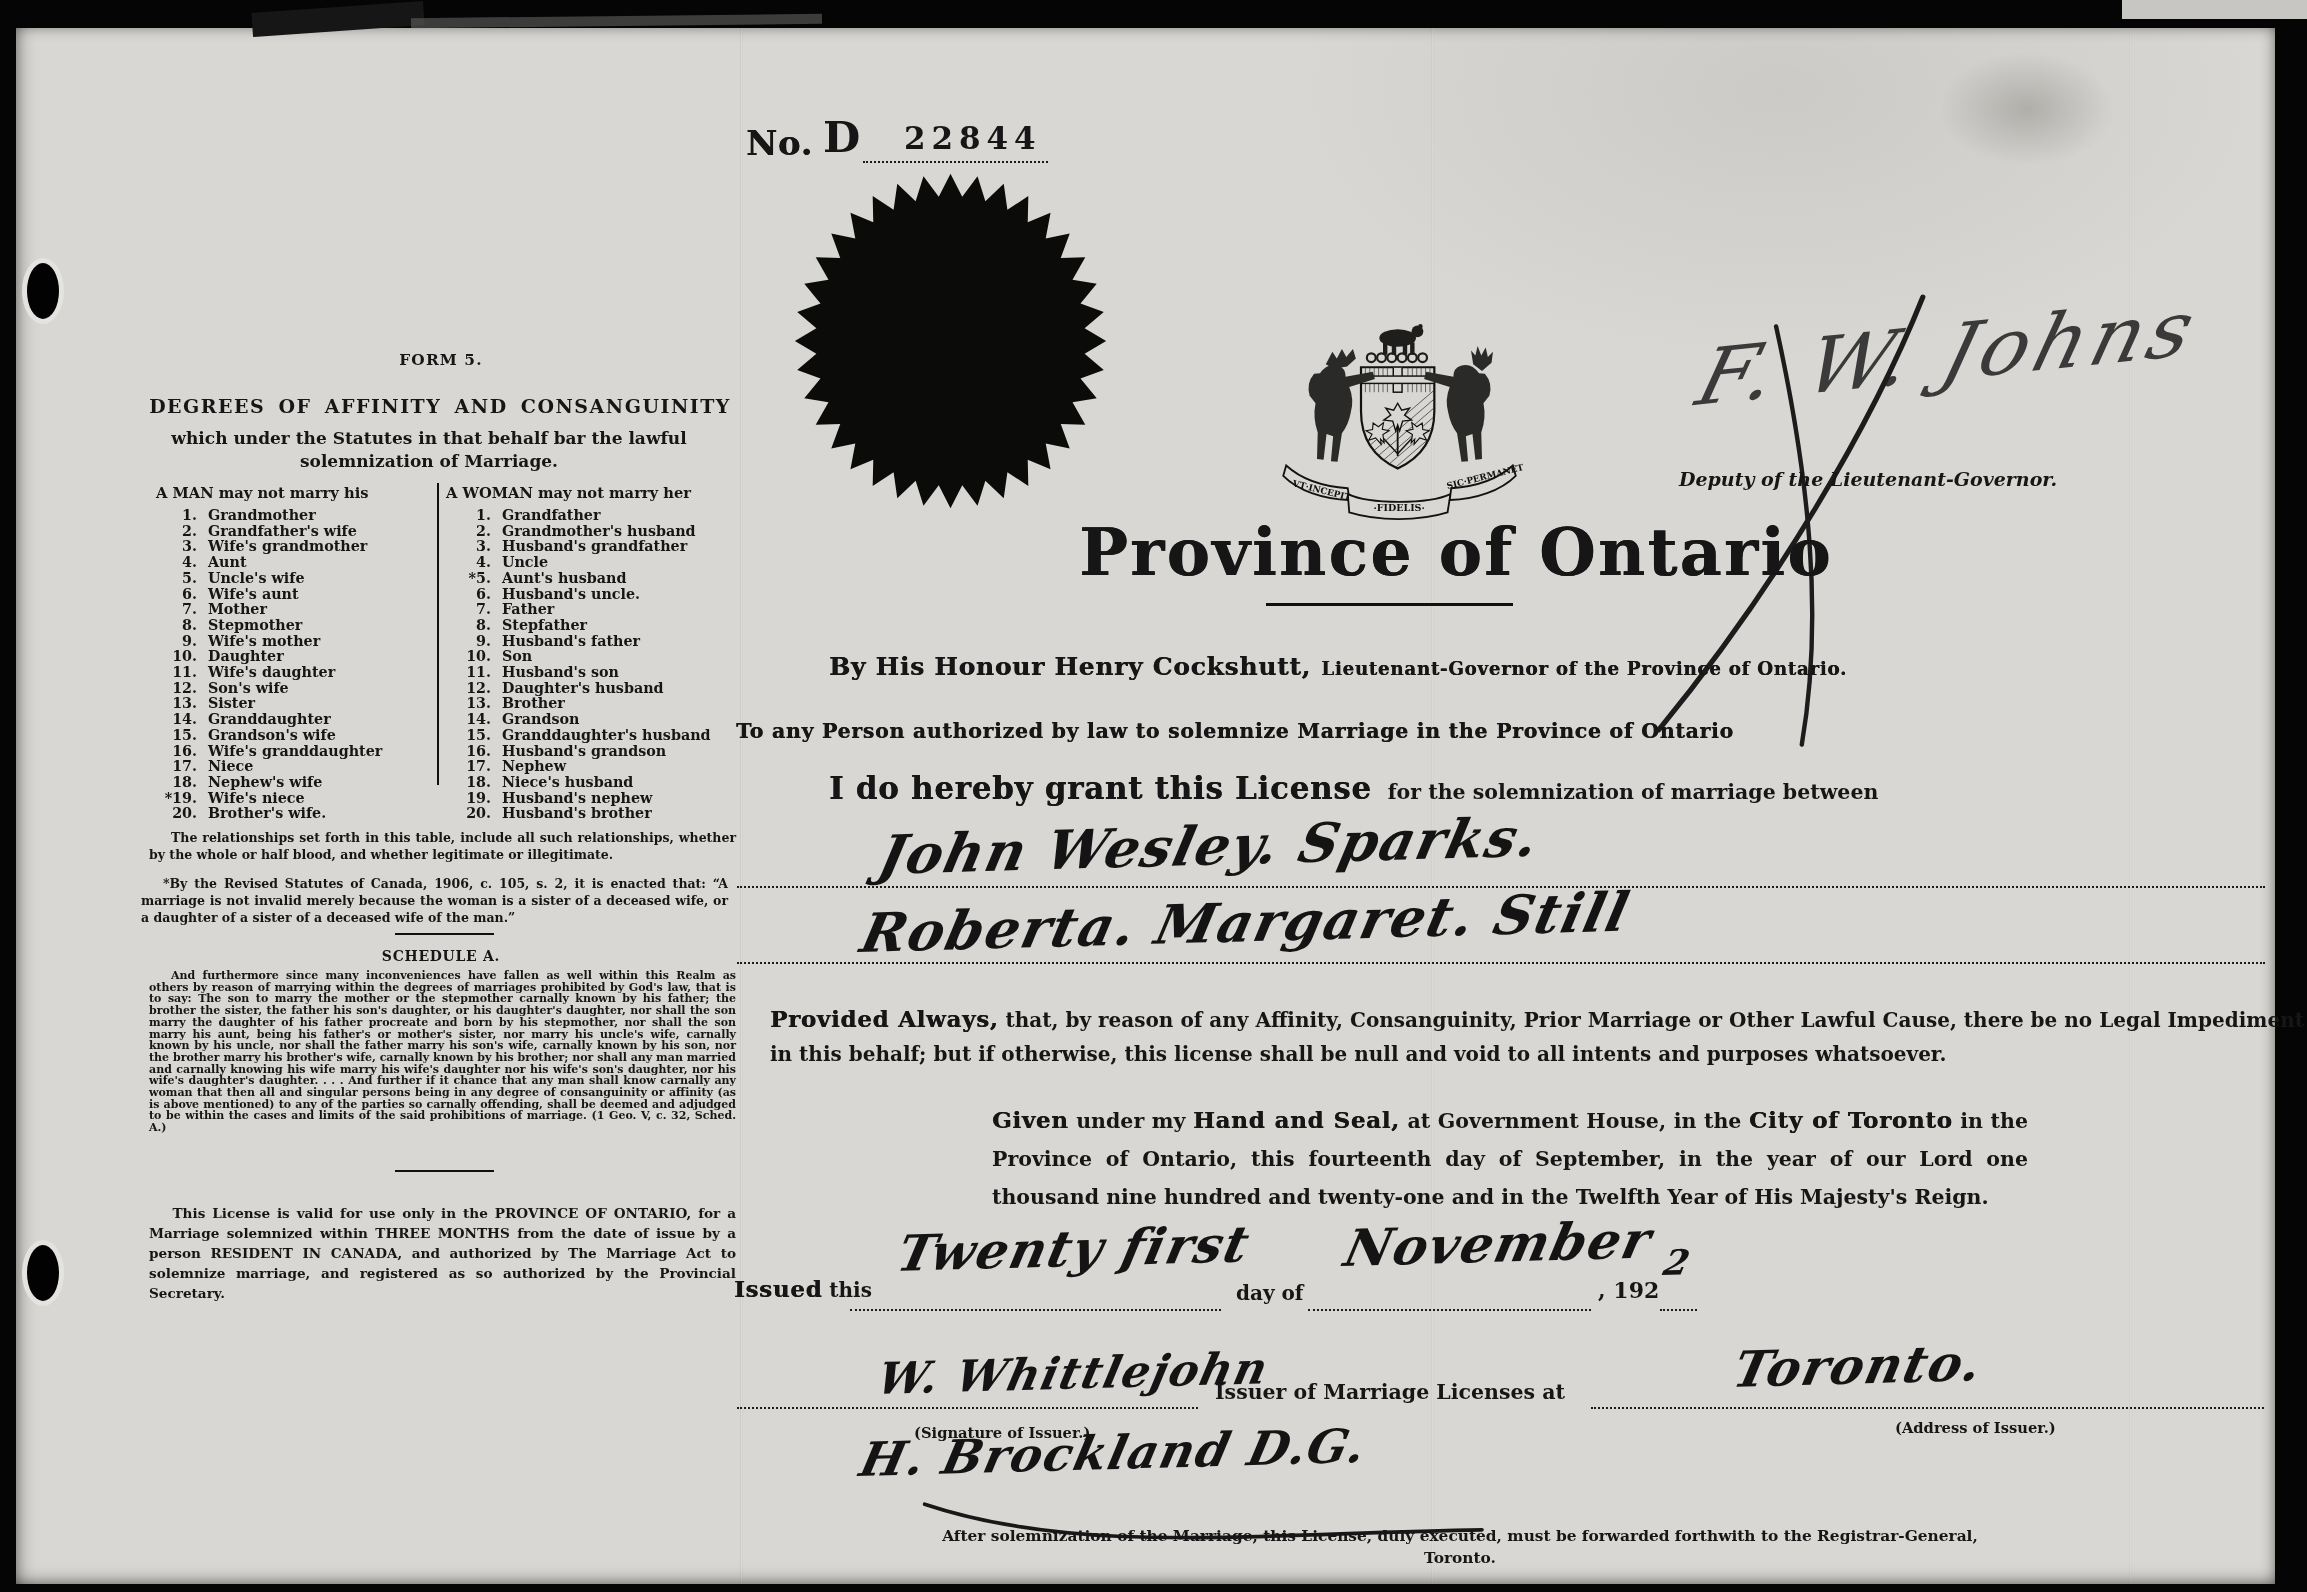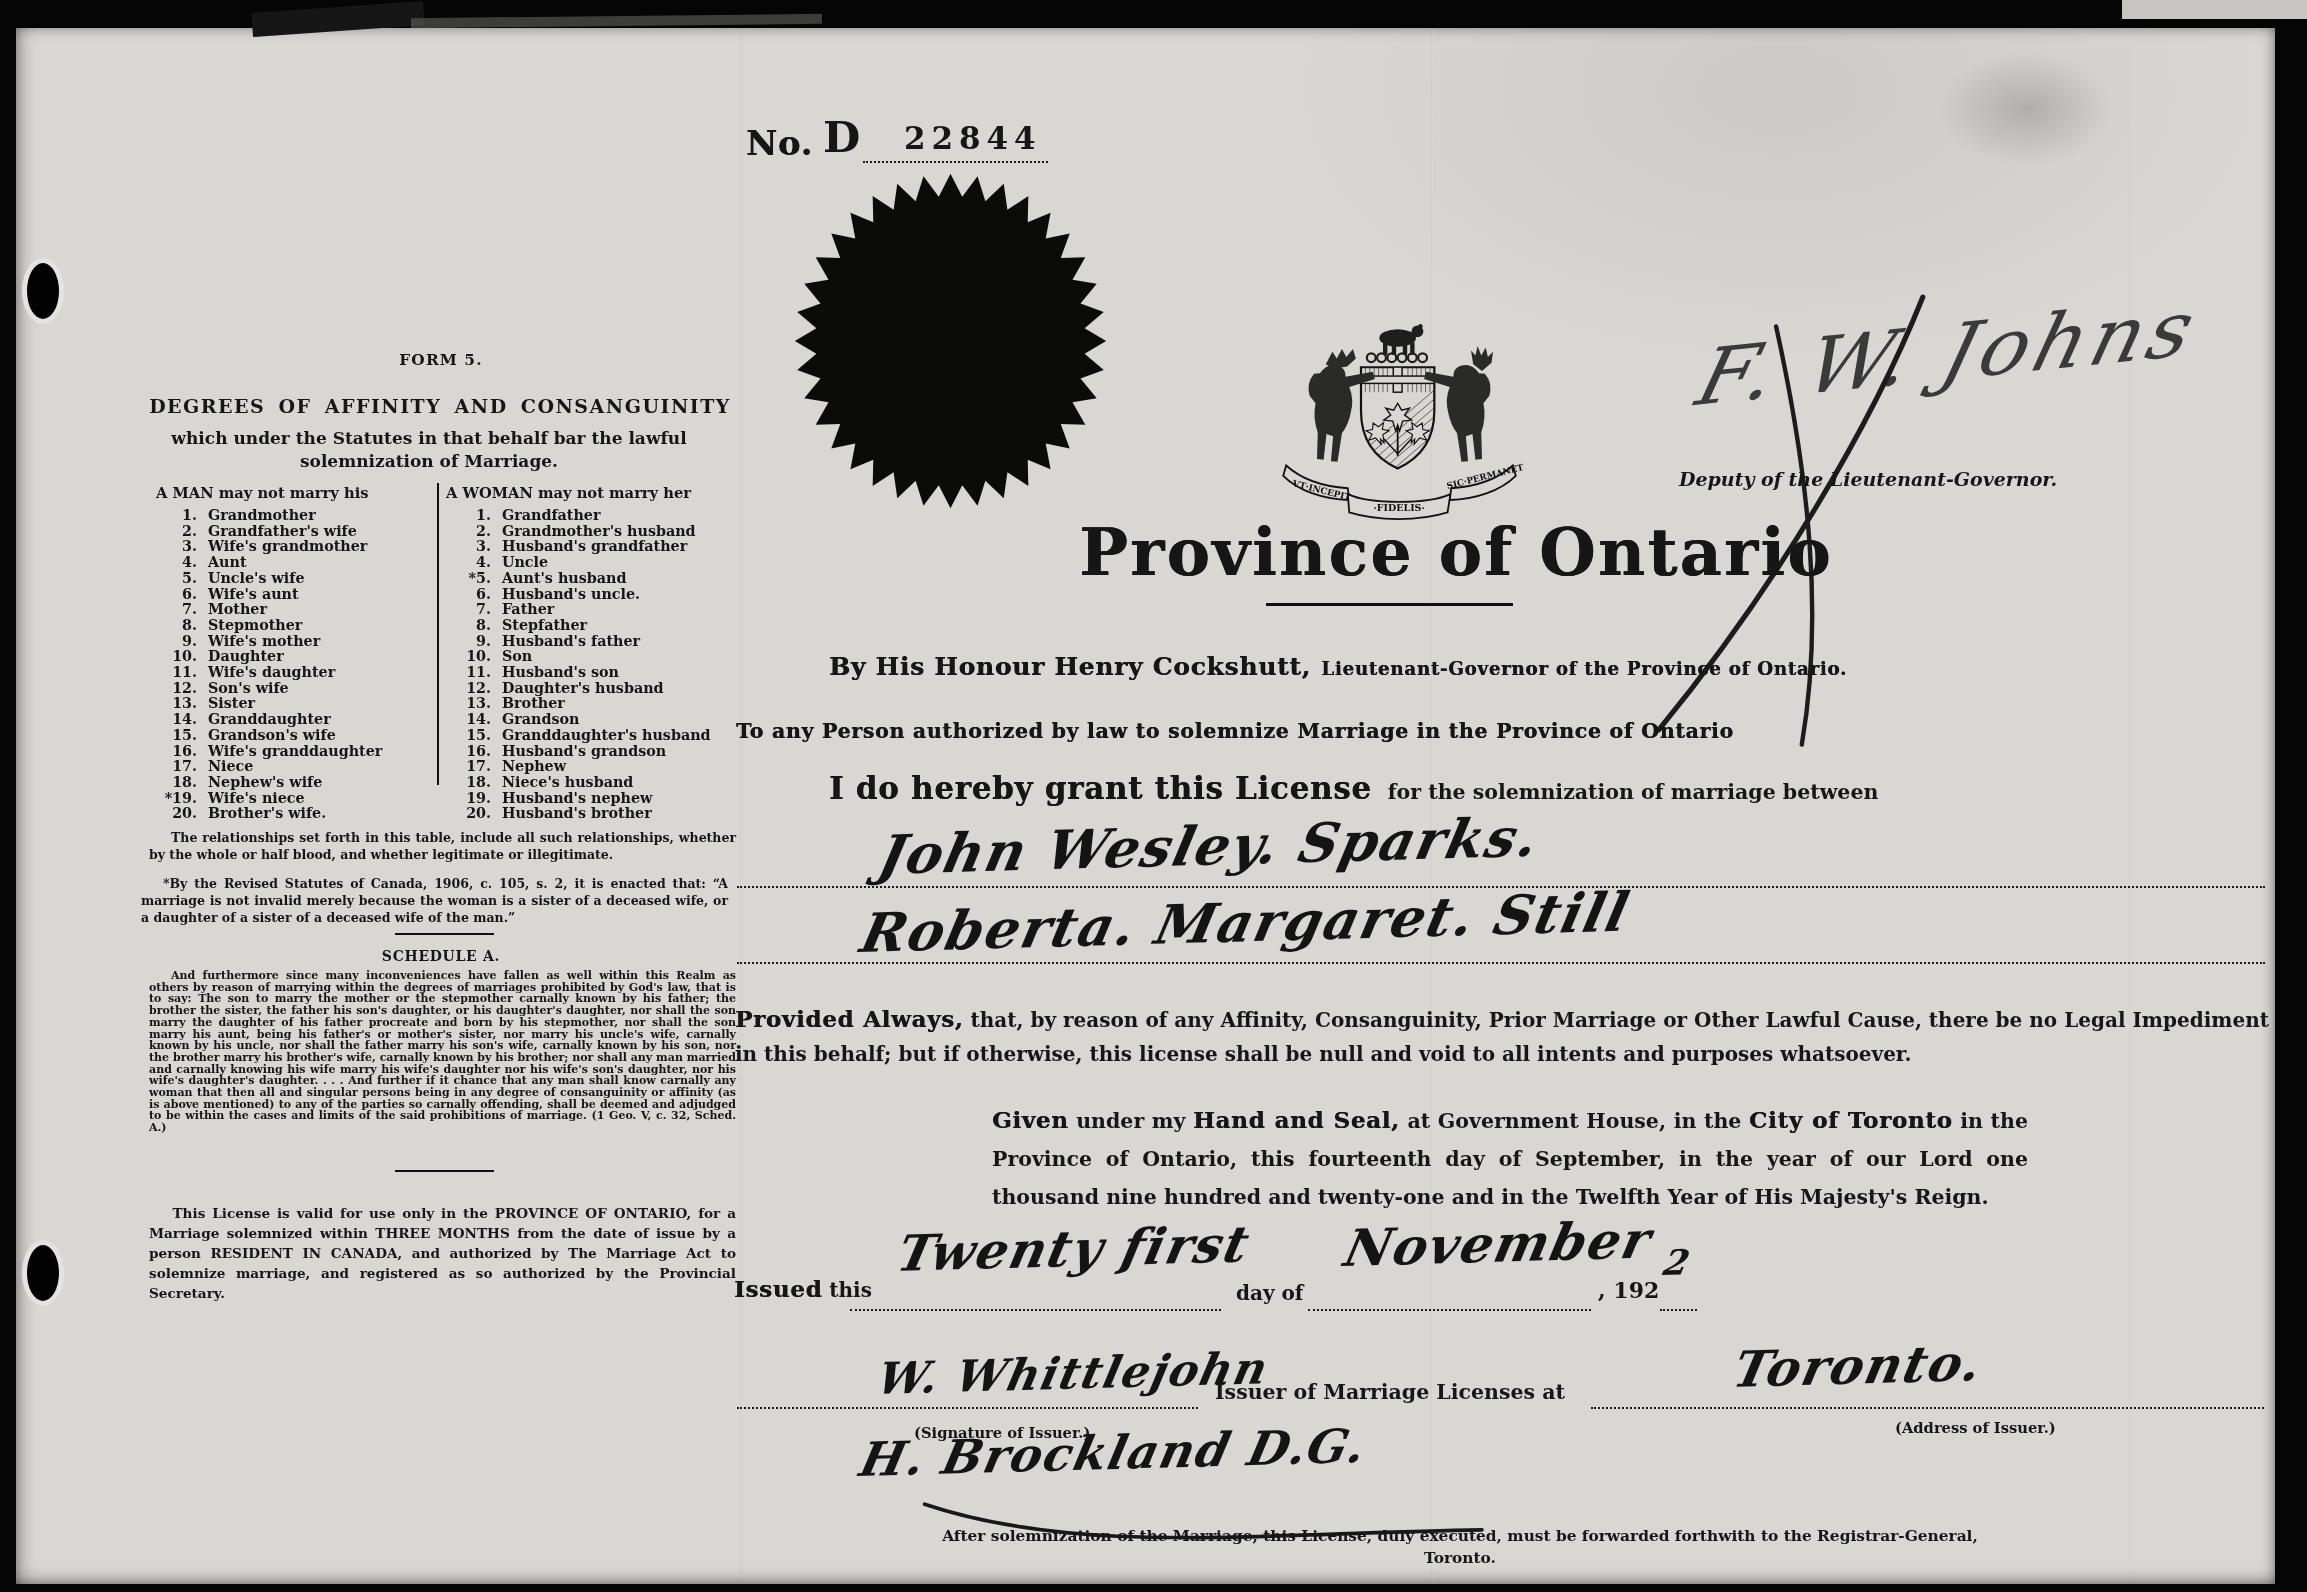--- a/index.html
+++ b/index.html
@@ -336,21 +336,21 @@
 
   <div class="abs" style="left:829px;top:770px;white-space:nowrap;">
     <span class="bl grant-lead">I do hereby grant this License</span><span class="grant-rest">for the solemnization of marriage between</span>
   </div>
 
   <div class="abs hw" style="left:873px;top:823px;font-size:54px;">John Wesley. Sparks.</div>
   <div class="dots" style="left:737px;top:886px;width:1528px;"></div>
   <div class="abs hw" style="left:855px;top:901px;font-size:54px;">Roberta. Margaret. Still</div>
   <div class="dots" style="left:737px;top:962px;width:1528px;"></div>
 
-  <div class="abs body-block" style="left:735px;top:1002px;width:1534px;">
+  <div class="abs body-block" style="left:770px;top:1002px;width:1534px;">
     <span class="bl body-lead">Provided Always,</span><span> that, by reason of any Affinity, Consanguinity, Prior Marriage or Other Lawful Cause, there be no Legal Impediment in this behalf; but if otherwise, this license shall be null and void to all intents and purposes whatsoever.</span>
   </div>
 
   <div class="abs given-block" style="left:992px;top:1101px;width:1036px;">
     <span class="bl given-bl">Given</span><span> under my </span><span class="bl given-bl">Hand and Seal,</span><span> at Government House, in the </span><span class="bl given-bl">City of Toronto</span><span> in the Province of Ontario, this fourteenth day of September, in the year of our Lord one thousand nine hundred and twenty-one and in the Twelfth Year of His Majesty's Reign.</span>
   </div>
 
   <div class="abs" style="left:734px;top:1275px;white-space:nowrap;">
     <span class="bl" style="font-size:23px;">Issued</span><span class="plain-label"> this</span>
   </div>

